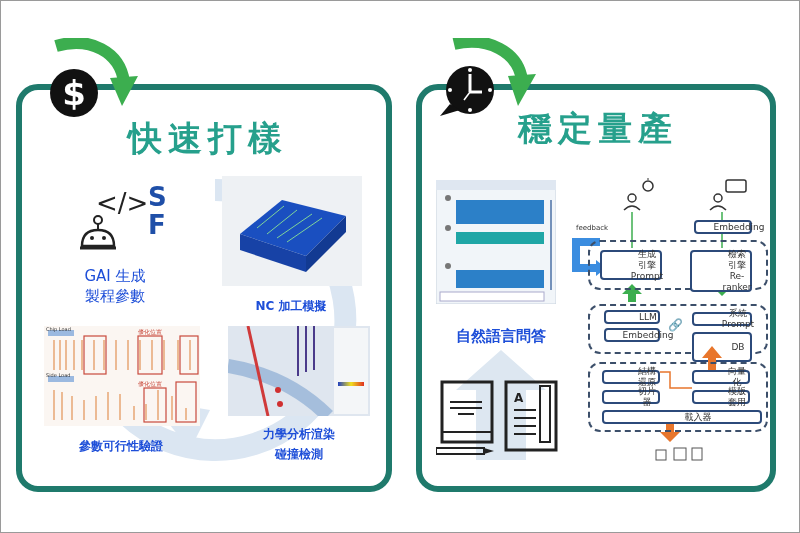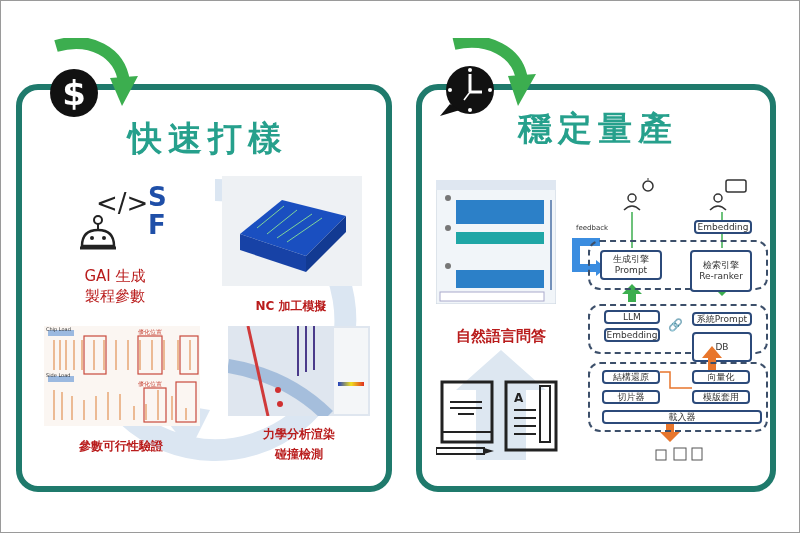--- a/index.html
+++ b/index.html
@@ -3,24 +3,24 @@
 <meta charset="utf-8">
 <style>
   html,body{margin:0;padding:0;}
   body{width:800px;height:533px;position:relative;background:#fff;font-family:"DejaVu Sans","Liberation Sans",sans-serif;overflow:hidden;}
   .frame{position:absolute;left:0;top:0;width:798px;height:531px;border:1px solid #9a9a9a;}
   .panel{position:absolute;border:6px solid #1f7a6c;border-radius:22px;background:#fff;box-sizing:border-box;}
   .p1{left:16px;top:84px;width:376px;height:408px;}
   .p2{left:416px;top:84px;width:360px;height:408px;}
   .title{position:absolute;color:#26a08c;font-weight:bold;font-size:34px;letter-spacing:6px;}
   .badge{position:absolute;}
-  .lbl{position:absolute;color:#b91c1c;font-size:15px;text-align:center;line-height:20px;}
+  .lbl{position:absolute;color:#1d4ed8;font-size:15px;text-align:center;line-height:20px;}
   .lblb{font-weight:bold;font-size:12px;}
   .img{position:absolute;}
-  .box{position:absolute;border:2px solid #2c4a7a;border-radius:4px;background:#fff;font-size:9px;color:#333;text-align:center;box-sizing:border-box;display:flex;align-items:center;justify-content:center;flex-direction:column;line-height:11px;}
+  .box{position:absolute;border:2px solid #2c4a7a;border-radius:4px;background:#fff;font-size:9px;color:#333;text-align:center;box-sizing:border-box;display:flex;align-items:center;justify-content:center;flex-direction:column;line-height:11px;padding-left:32px;}
   .dash{position:absolute;border:2px dashed #3c4f6a;border-radius:12px;box-sizing:border-box;}
   .small{position:absolute;font-size:8px;color:#333;}
 </style>
 </head>
 <body>
 
 <div class="frame"></div>
 
 <div class="panel p1"></div>
 <svg class="badge" style="left:38px;top:38px" width="100" height="80">

